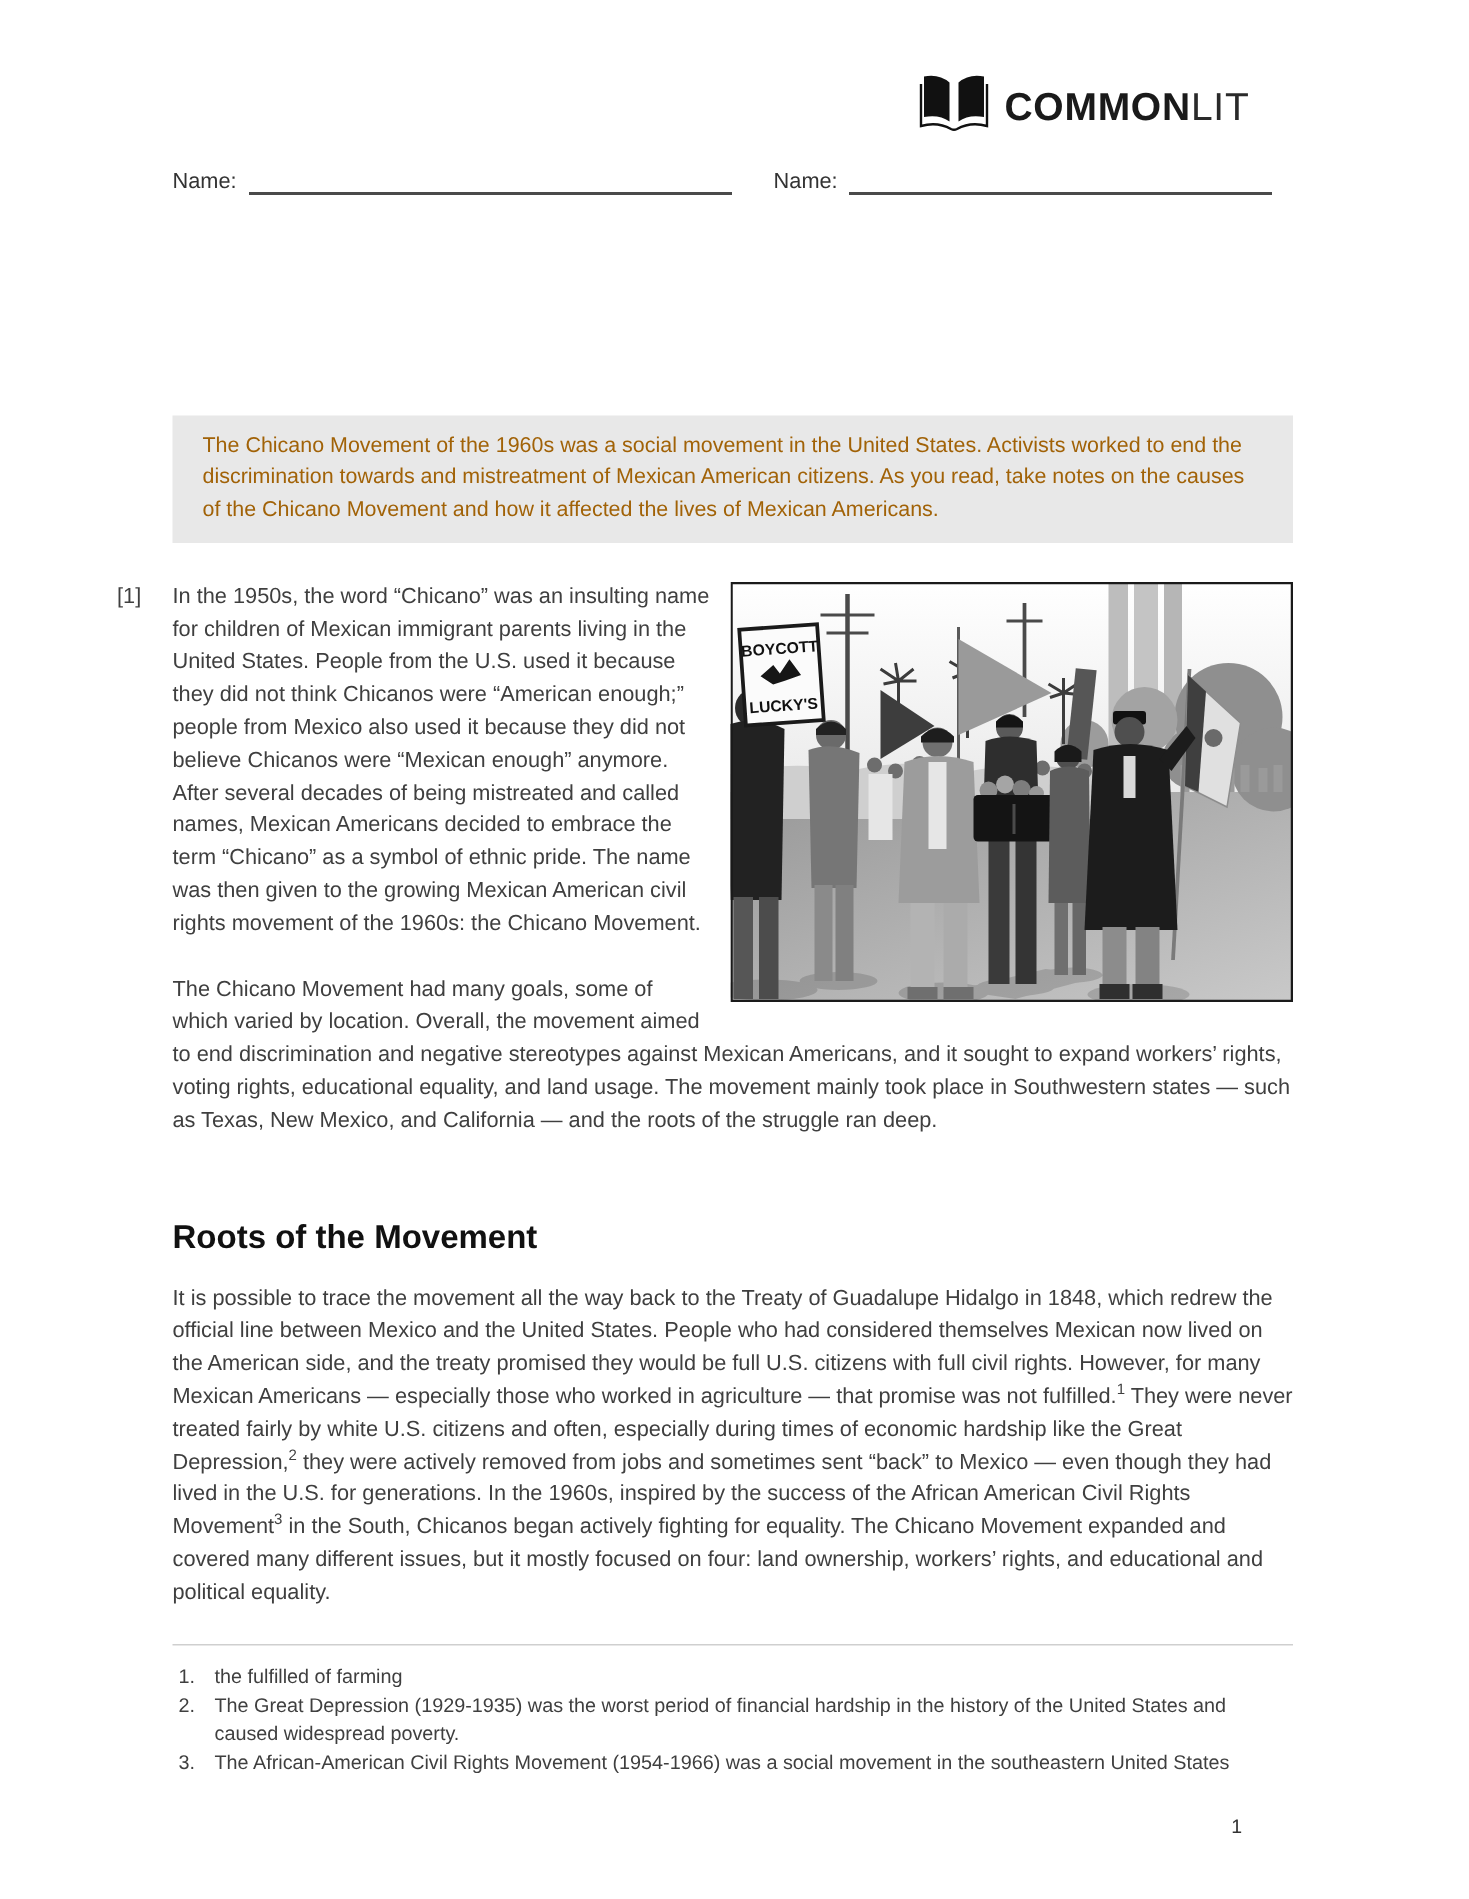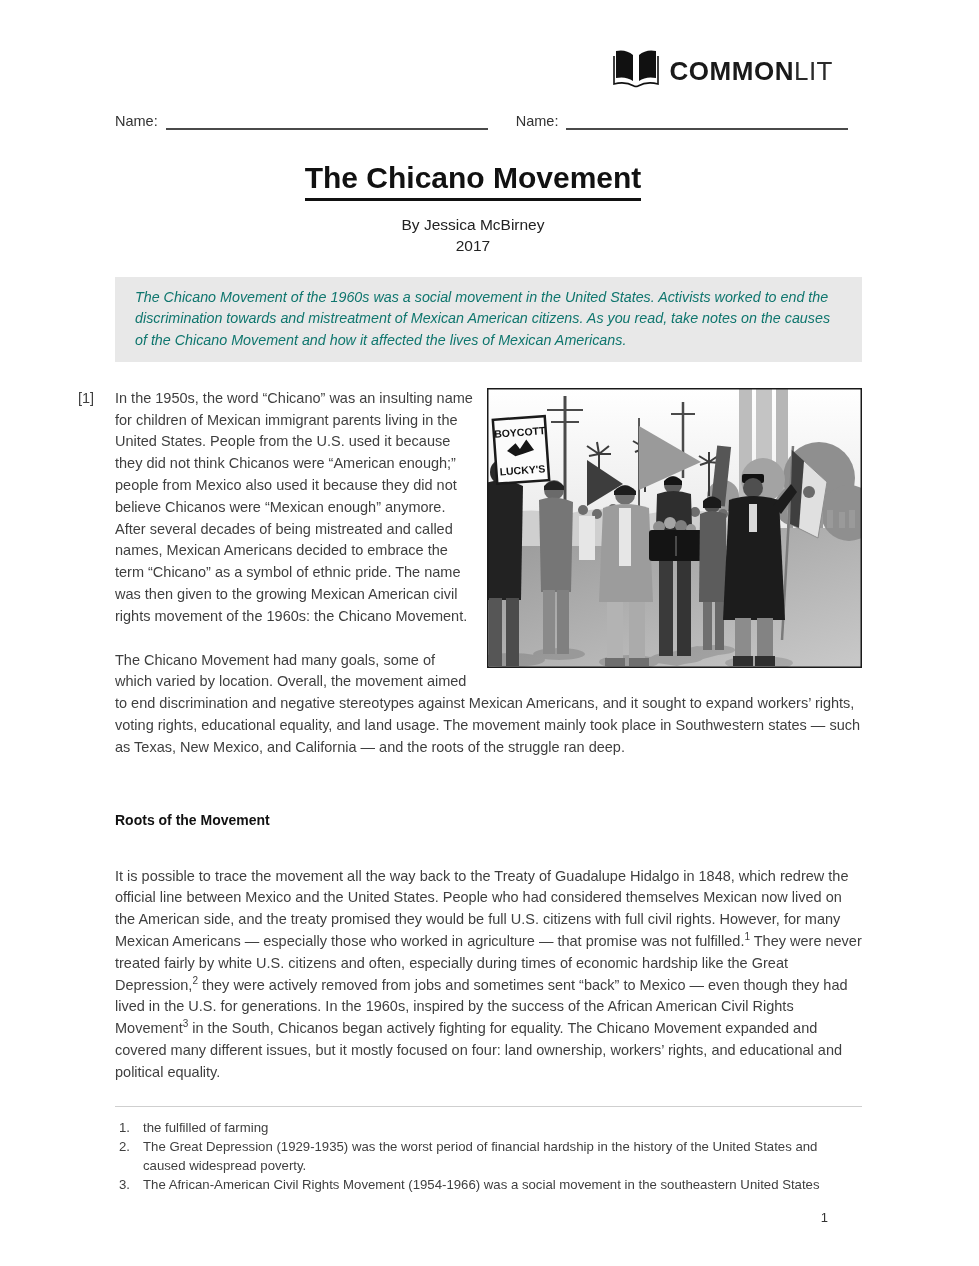--- a/index.html
+++ b/index.html
@@ -66,24 +66,23 @@
   
   .article {
     position: absolute;
     top: 277px;
     left: 115px;
     width: 747px;
   }
   .intro-box {
     background: #e8e8e8;
     padding: 10px 20px 11px 20px;
-    font-style: italic;
     font-size: 14.3px;
     line-height: 21.3px;
-    color: #0f766e;
+    color: #a16207;
   }
   .para {
     font-size: 14.5px;
     line-height: 21.8px;
     color: #3f3f3f;
     margin-bottom: 22px;
   }
   .para.first { margin-top: 26px; position: relative; }
   .p-marker {
     position: absolute;
@@ -108,24 +107,24 @@
     font-style: italic;
     font-size: 12.3px;
     line-height: 17.6px;
     color: #3b3b3b;
   }
   .caption a { color: #4353e0; text-decoration: underline; font-style: italic; }
 
   .section-heading {
     clear: both;
     padding-top: 31px;
-    font-size: 14px;
+    font-size: 22px;
     font-weight: 700;
     color: #111;
-    margin-bottom: 38px;
+    margin-bottom: 18px;
   }
 
   
   .footnotes {
     border-top: 1px solid #cfcfcf;
     margin-top: 14px;
     padding-top: 12px;
   }
   .footnote-row {
     display: flex;
@@ -161,25 +160,20 @@
     <span class="logo-text"><span class="bold">COMMON</span><span class="light">LIT</span></span>
   </div>
 
   <div class="name-row">
     <span>Name:</span>
     <span class="blank-line name-line"></span>
     <span class="class-label">Name:</span>
     <span class="blank-line class-line"></span>
   </div>
 
-  <div class="title-block">
-    <div><span class="doc-title">The Chicano Movement</span></div>
-    <div class="byline">By Jessica McBirney</div>
-    <div class="year">2017</div>
-  </div>
 
   <div class="article">
 
     <div class="intro-box">The Chicano Movement of the 1960s was a social movement in the United States. Activists worked to end the discrimination towards and mistreatment of Mexican American citizens. As you read, take notes on the causes of the Chicano Movement and how it affected the lives of Mexican Americans.</div>
 
     <figure class="photo-figure">
       <svg class="photo-svg" viewBox="0 0 375 280">
         <defs>
           <linearGradient id="sky" x1="0" y1="0" x2="0" y2="1">
             <stop offset="0" stop-color="#ffffff"></stop>

